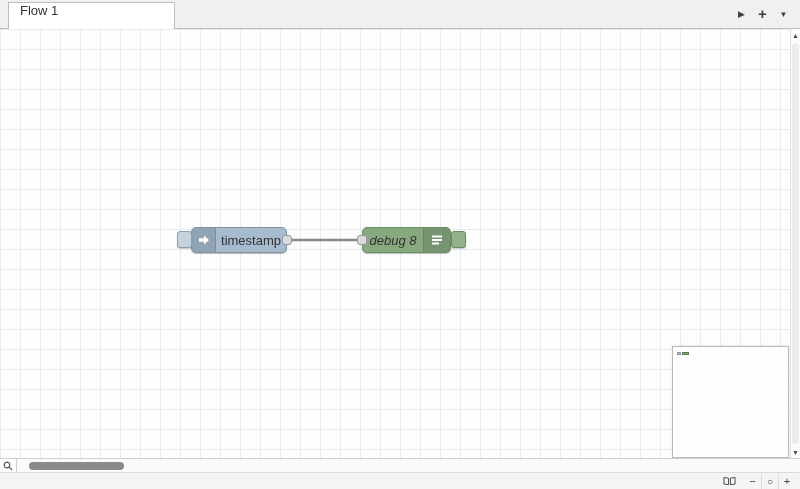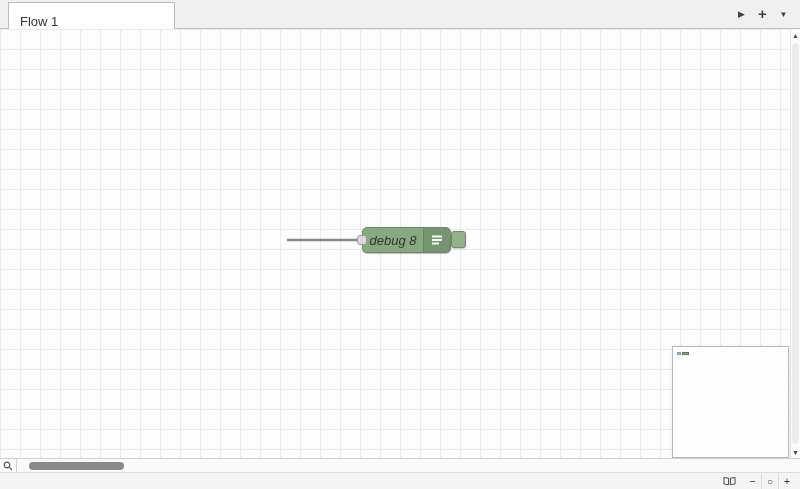--- a/index.html
+++ b/index.html
@@ -5,21 +5,21 @@
   * { margin:0; padding:0; box-sizing:border-box; }
   html,body { width:800px; height:489px; overflow:hidden; }
   body { font-family:"Liberation Sans", sans-serif; background:#fff; }
   .app { width:800px; height:489px; display:flex; flex-direction:column; }
 
   
   .tabbar { height:29px; background:#f0f0f0; border-bottom:1px solid #bdbdbd;
             display:flex; align-items:flex-end; position:relative; flex:0 0 29px; }
   .tab { margin-left:8px; width:167px; height:27px; background:#fff;
          border:1px solid #bdbdbd; border-bottom:none; position:relative; top:1px;
-         display:flex; align-items:flex-end; padding-left:11px;
+         display:flex; align-items:flex-start; padding-left:11px;
          font-size:13px; color:#333; cursor:pointer; }
   .tab-buttons { position:absolute; right:6px; top:0; height:100%;
                  display:flex; align-items:center; }
   .tab-btn { width:21px; height:21px; display:flex; align-items:center; justify-content:center;
              background:transparent; border:none; color:#3f3f3f; cursor:pointer; }
   .tab-btn.scroll { font-size:9px; }
   .tab-btn.add { font-size:15px; font-weight:bold; padding-bottom:2px; }
   .tab-btn.menu { font-size:8px; }
 
   
@@ -103,20 +103,30 @@
     </div>
   </div>
 
   <div class="main">
     <div class="canvas">
 
       <svg class="wire-layer">
         <path d="M287 211 C 320 211 330 211 363 211" stroke="#888888" stroke-width="2.5" fill="none"></path>
       </svg>
 
+      <div class="node node-inject">
+        <span class="node-button inject-button"></span>
+        <span class="icon-region">
+          <svg width="12" height="12" viewBox="0 0 12 12">
+            <path d="M1 4.2h5V1.4L11 6 6 10.6V7.8H1z" fill="#fff"></path>
+          </svg>
+        </span>
+        <span class="node-label">timestamp</span>
+        <span class="port port-out"></span>
+      </div>
 
       <div class="node node-debug">
         <span class="port port-in"></span>
         <span class="node-label">debug 8</span>
         <span class="icon-region">
           <svg width="12" height="12" viewBox="0 0 12 12">
             <rect x="1" y="1.5" width="10" height="2" fill="#fff"></rect>
             <rect x="1" y="5" width="10" height="2" fill="#fff"></rect>
             <rect x="1" y="8.5" width="7" height="2" fill="#fff"></rect>
           </svg>

